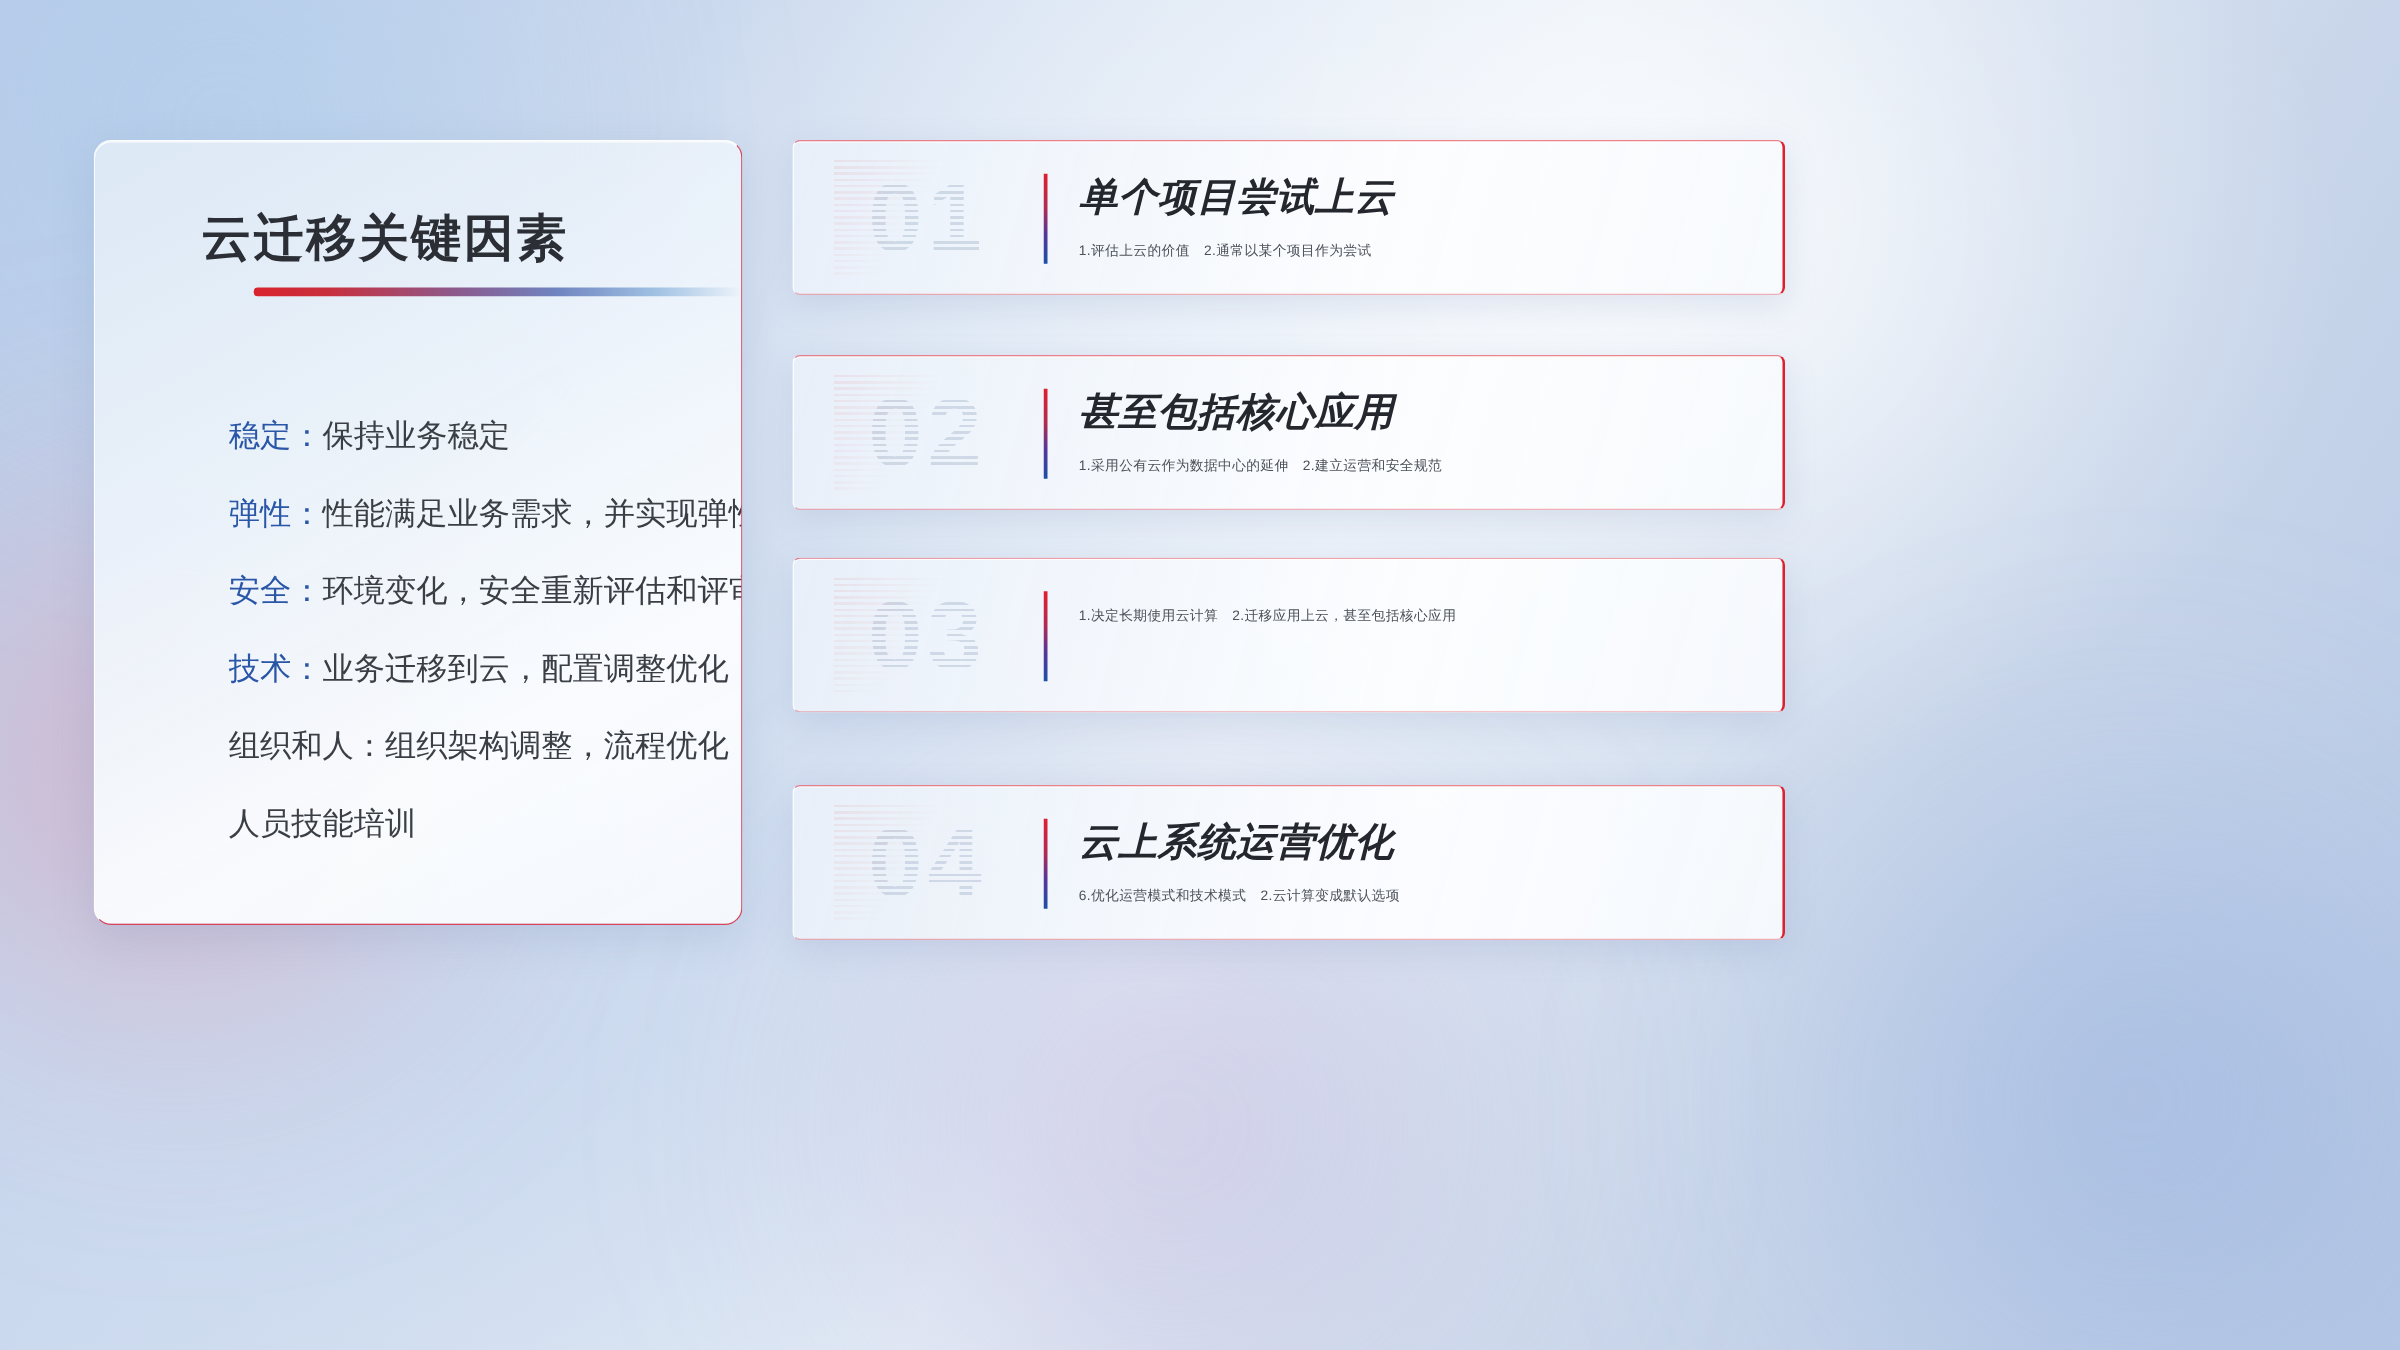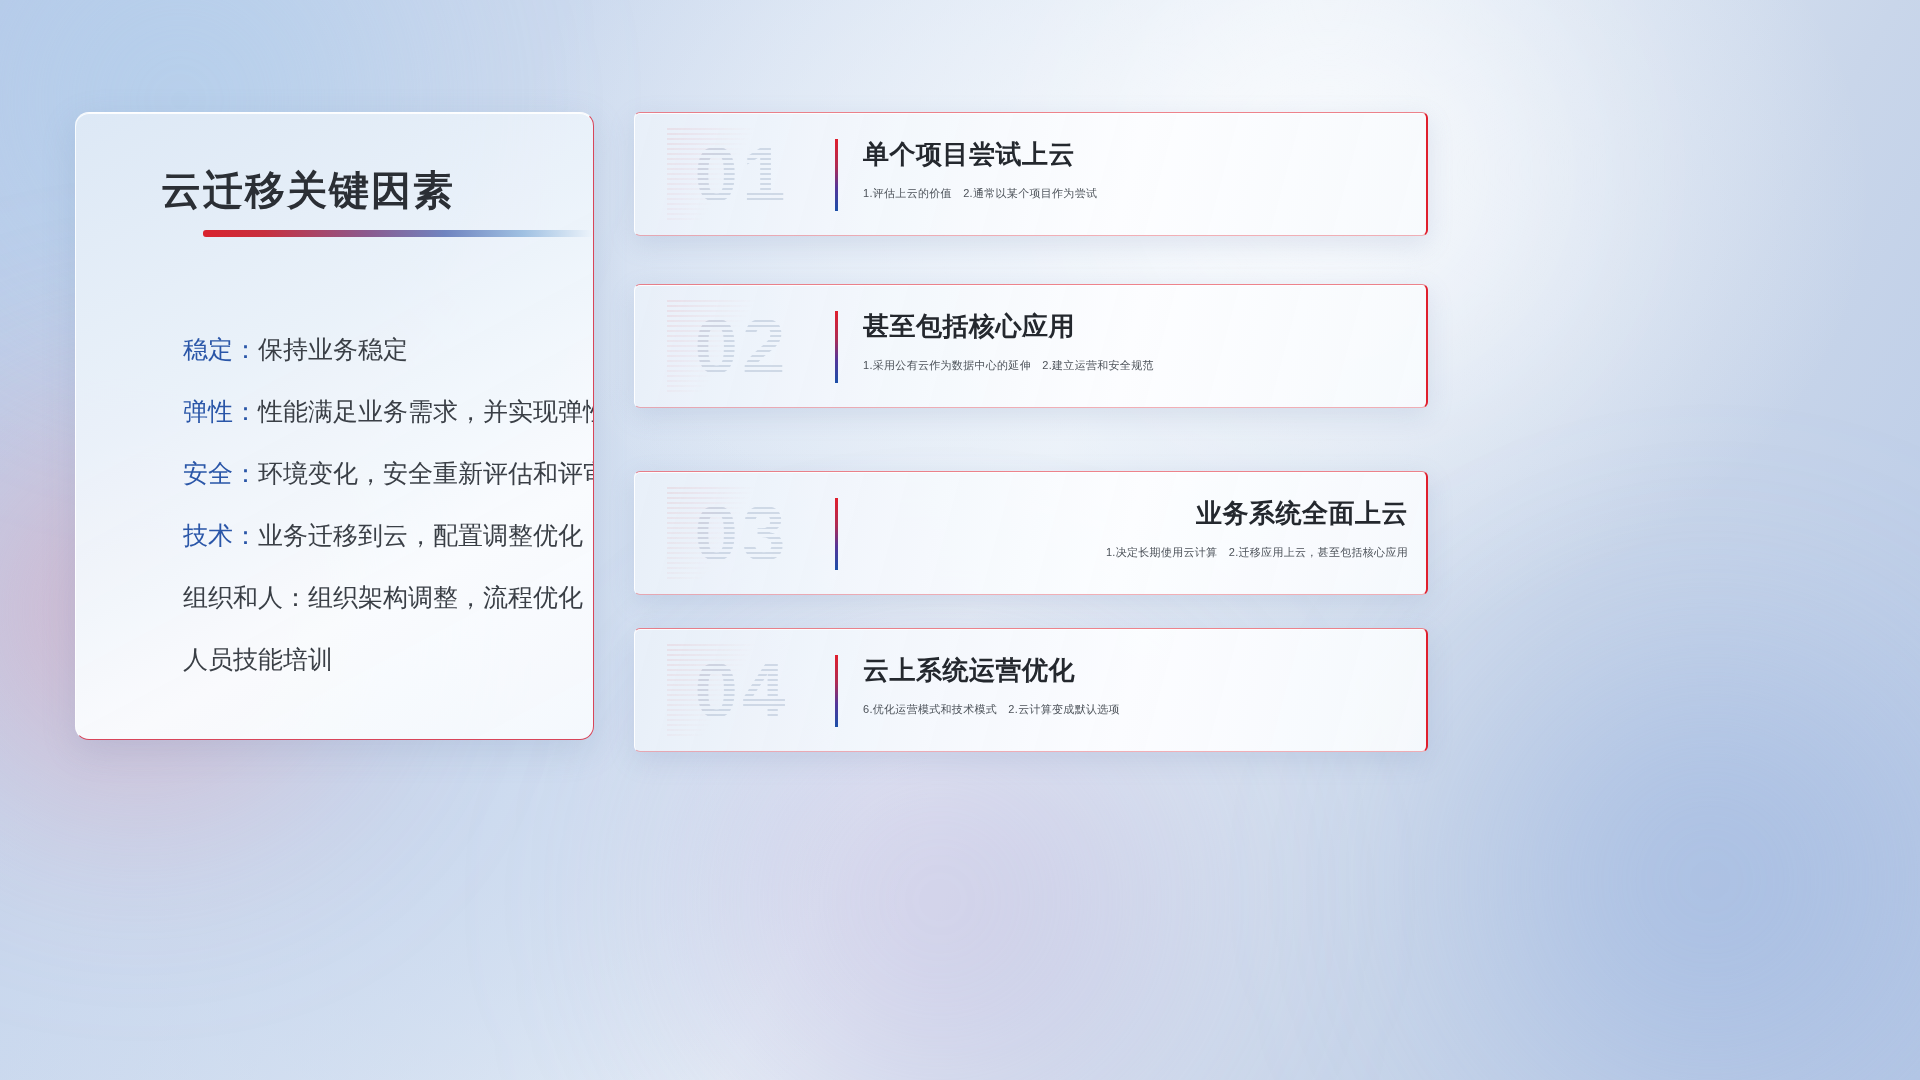--- a/index.html
+++ b/index.html
@@ -67,21 +67,21 @@
     background:linear-gradient(105deg, rgba(233,240,249,.92) 0%, rgba(243,247,252,.95) 30%, rgba(252,253,255,.97) 62%, rgba(247,250,253,.95) 100%);
     border:1px solid rgba(255,255,255,.7);
     border-right:2px solid #e01f2d;
     border-top:1.4px solid rgba(224,31,45,.55);
     border-bottom:1.4px solid rgba(224,31,45,.35);
     box-shadow:0 8px 26px rgba(110,135,175,.18), inset 0 1px 0 rgba(255,255,255,.85);
     overflow:hidden;
   }
   .r-card.c1 { top:112px; }
   .r-card.c2 { top:284px;padding-left:27px; }
-  .r-card.c3 { top:471px;text-align:right; }
+  .r-card.c3 { top:446px; }
   .r-card.c4 { top:628px; }
 
   .r-num {
     position:absolute; left:32px; top:50%; transform:translateY(-50%);
     width:150px; height:92px;
     font-size:78px; font-weight:bold; letter-spacing:4px;
     color:#b9c6d8;
     display:flex; align-items:center; justify-content:center;
     opacity:.58;
     -webkit-mask-image:repeating-linear-gradient(to bottom, #000 0 2px, transparent 2px 5px);
@@ -90,21 +90,21 @@
   .r-num::after {
     content:""; position:absolute; inset:0;
     background:linear-gradient(120deg, rgba(220,60,70,.16) 0%, rgba(220,60,70,0) 45%);
     pointer-events:none;
   }
   .r-bar {
     position:absolute; left:200px; top:26px; width:3px; height:72px;
     background:linear-gradient(180deg,#e01f2d 0%, #b02b52 38%, #53369a 68%, #1b4fa8 100%);
   }
   .r-texts { position:absolute; left:228px; top:24px; right:18px; }
-  .r-title { font-size:26px; font-weight:bold; color:#24282e; letter-spacing:.5px; white-space:nowrap; }
+  .r-title { font-size:31px; font-weight:bold; color:#24282e; letter-spacing:.5px; white-space:nowrap;font-style:italic; }
   .r-sub { margin-top:14px; font-size:11px; color:#4b5158; white-space:nowrap; letter-spacing:.3px; }
 </style>
 </head>
 <body>
 
 <div class="bg">
   <div class="bg-base"></div>
   <div class="blob blob-cyan"></div>
   <div class="blob blob-white"></div>
   <div class="blob blob-pink"></div>
@@ -155,21 +155,20 @@
     <div class="r-texts">
       <div class="r-title">甚至包括核心应用</div>
       <div class="r-sub">1.采用公有云作为数据中心的延伸　2.建立运营和安全规范</div>
     </div>
   </div>
 
   <div class="r-card c3">
     <div class="r-num">03</div>
     <div class="r-bar"></div>
     <div class="r-texts">
-      <div class="r-title">业务系统全面上云</div>
       <div class="r-sub">1.决定长期使用云计算　2.迁移应用上云，甚至包括核心应用</div>
     </div>
   </div>
 
   <div class="r-card c4">
     <div class="r-num">04</div>
     <div class="r-bar"></div>
     <div class="r-texts">
       <div class="r-title">云上系统运营优化</div>
       <div class="r-sub">6.优化运营模式和技术模式　2.云计算变成默认选项</div>

